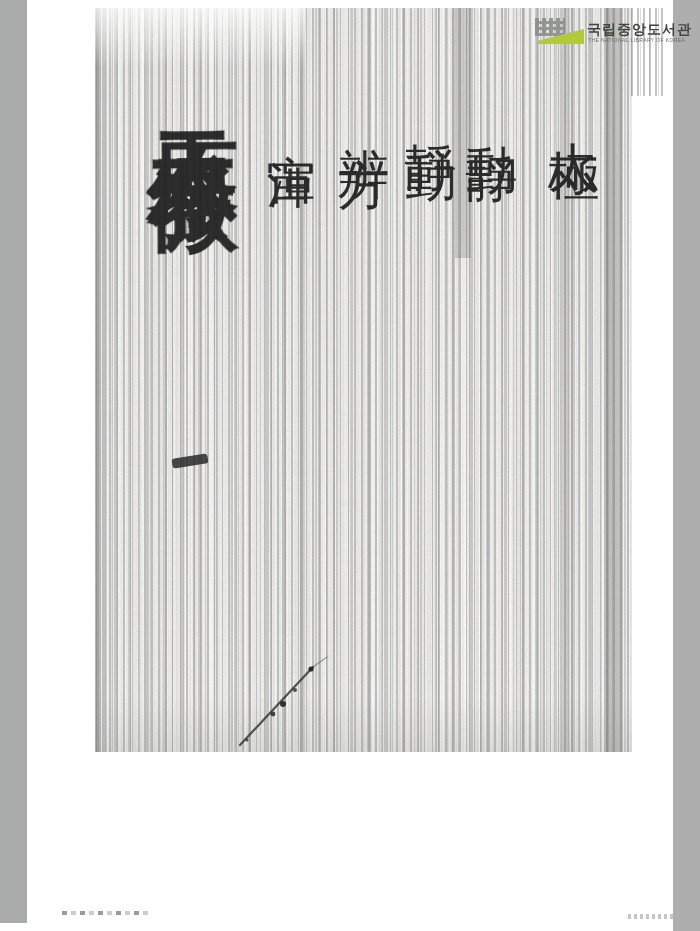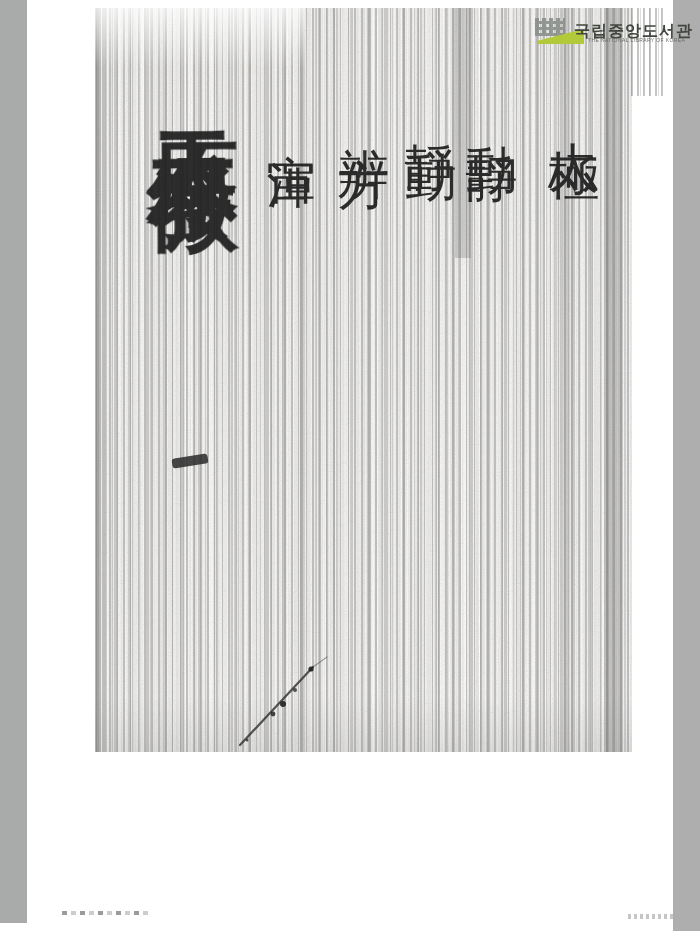--- a/index.html
+++ b/index.html
@@ -72,23 +72,23 @@
     background-image:
       repeating-linear-gradient(0deg, #878c88 0 3px, rgba(0,0,0,0) 3px 6px),
       repeating-linear-gradient(90deg, #878c88 0 4px, rgba(0,0,0,0) 4px 7px);
   }
   .logo-swoosh{
     position:absolute;left:3px;top:11px;width:46px;height:15px;
     background:#b2c93a;
     clip-path:polygon(0 78%, 14% 66%, 100% 0, 100% 100%, 0 100%);
   }
   .logo-kr{
-    position:absolute;left:39px;top:3px;
+    position:absolute;left:52px;top:3px;
     font-family:"Liberation Sans",sans-serif;font-weight:bold;
-    font-size:16px;letter-spacing:1px;color:#41463f;white-space:nowrap;
+    font-size:14px;letter-spacing:1px;color:#41463f;white-space:nowrap;
   }
   .logo-en{
     position:absolute;left:53px;top:19px;
     font-family:"Liberation Sans",sans-serif;
     font-size:5px;letter-spacing:.4px;color:#6a6e68;white-space:nowrap;
   }
 
   
   .scratch-svg{position:absolute;left:130px;top:640px;pointer-events:none;}
   .smudge{position:absolute;filter:blur(.3px);}

